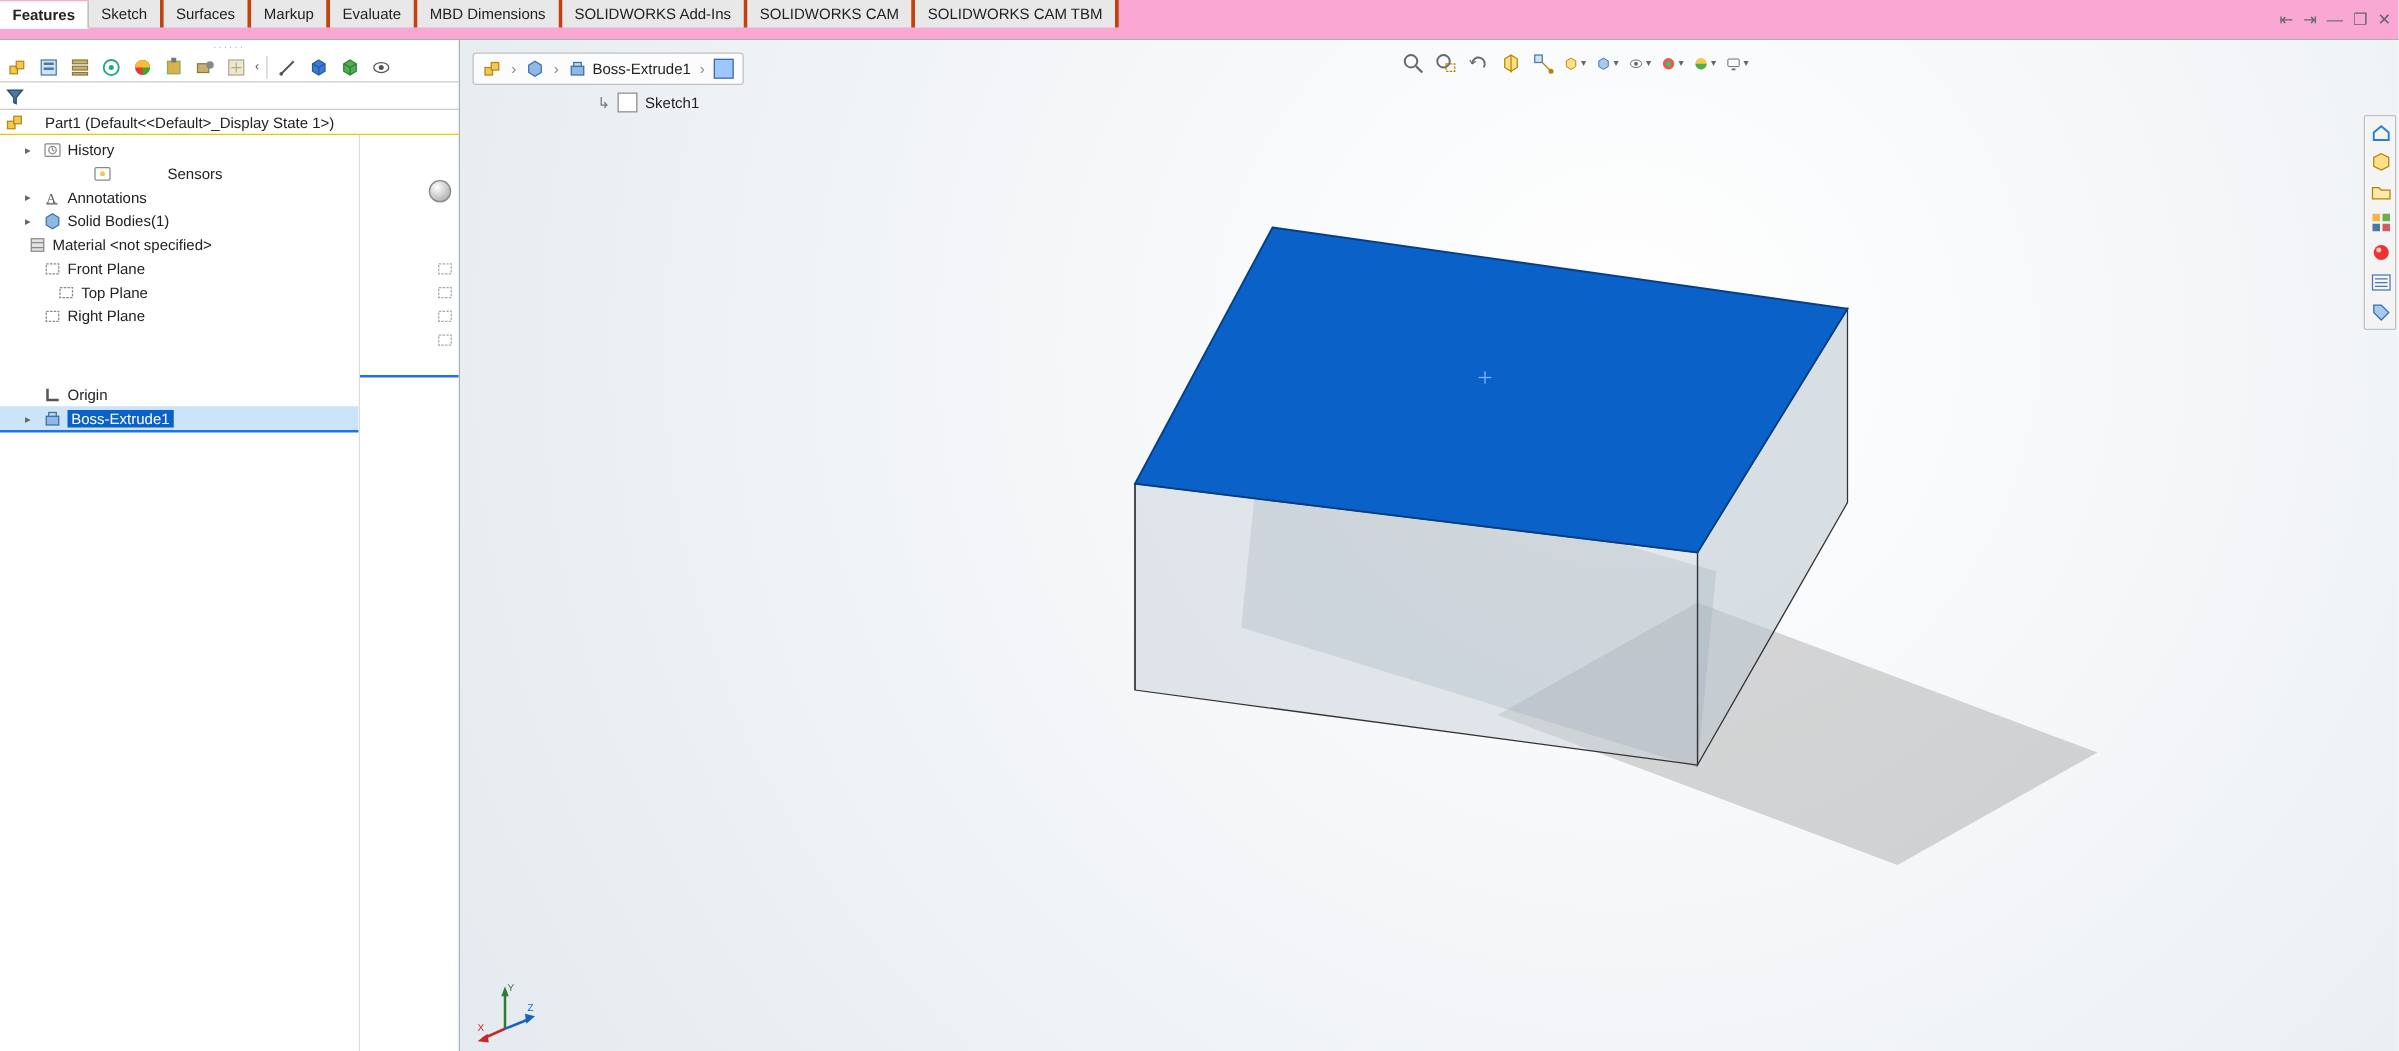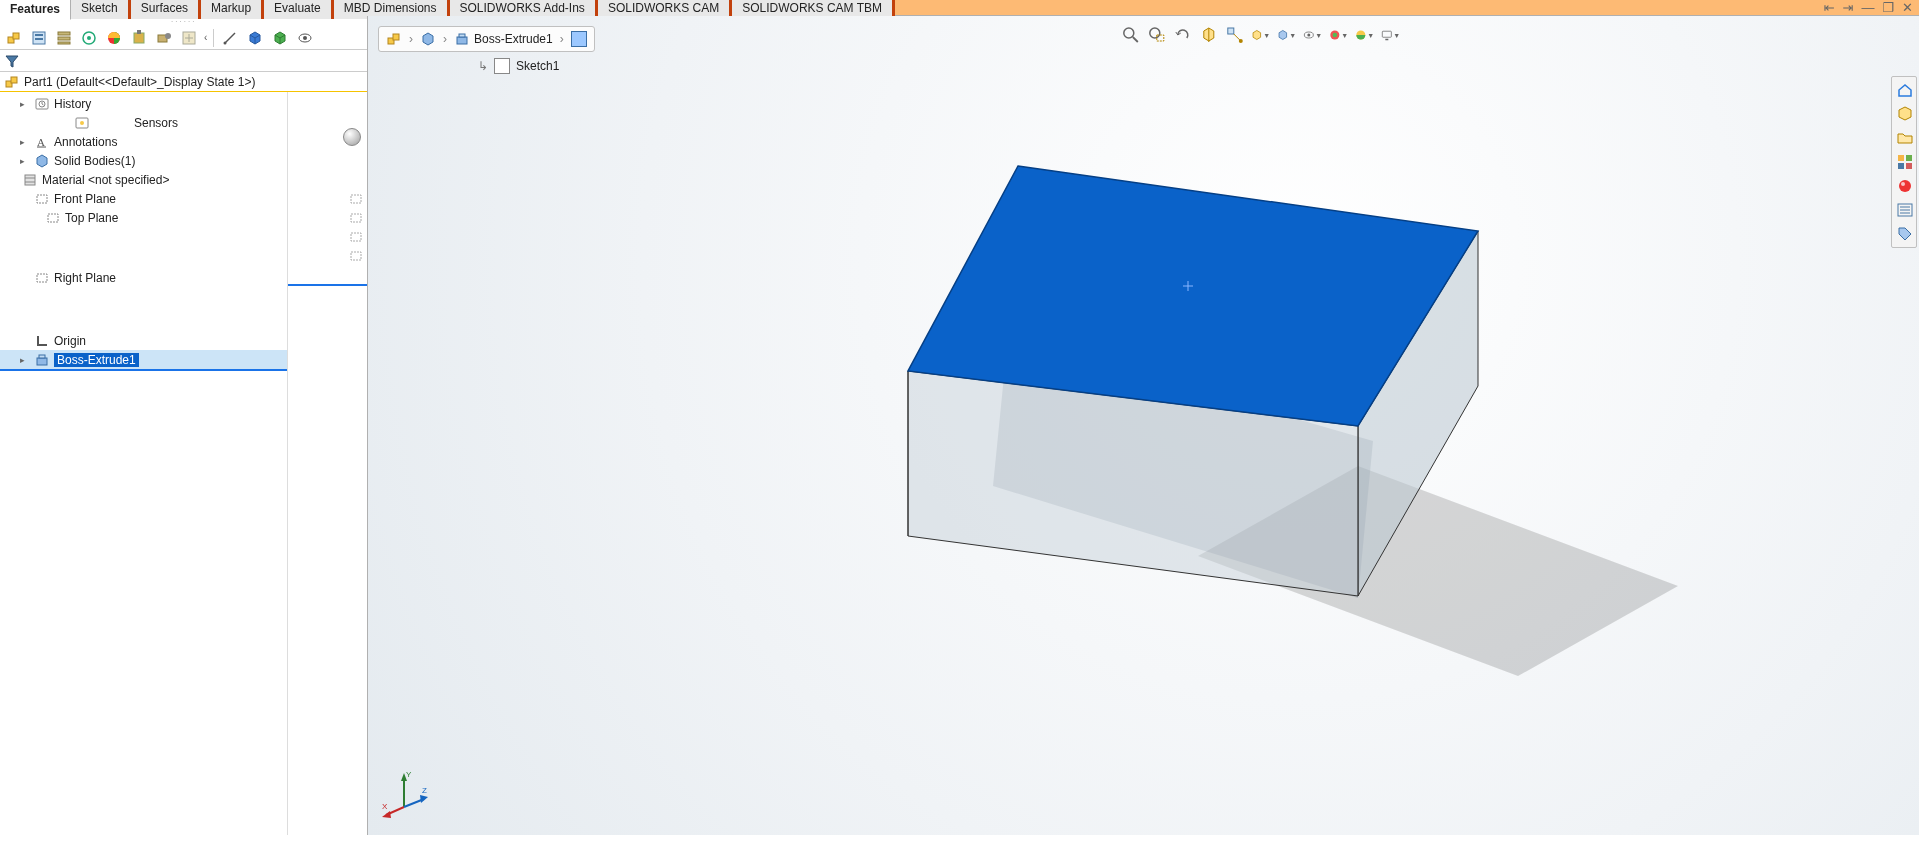--- a/index.html
+++ b/index.html
@@ -1,30 +1,30 @@
 <!DOCTYPE html>
 <html><head>
 <meta charset="utf-8">
 <style>
 html,body{margin:0;padding:0;width:1919px;height:841px;font-family:"Segoe UI",Arial,sans-serif;font-size:12px;color:#222;background:#fff;overflow:hidden}
 *{box-sizing:border-box}
-.tab-bar{display:flex;align-items:center;height:16px;background:#fdba74;border-bottom:1px solid #b0b0b0;user-select:none}
+.tab-bar{display:flex;height:32px;background:#f9a8d4;border-bottom:1px solid #b0b0b0;user-select:none}
 .tab{padding:3px 10px;height:22px;line-height:16px;border-right:3px solid #c2410c;background:#e8e8e8;cursor:pointer}
 .tab.active{background:#fff;font-weight:bold;border-right:1px solid #b0b0b0;border-bottom:1px solid #fff;position:relative;top:1px}
 .tab-right{margin-left:auto;display:flex;align-items:center;padding-right:6px;gap:8px;color:#666}
 .tab-right span{cursor:pointer;font-size:13px}
 .workspace{display:flex;height:calc(100% - 22px)}
 .left-col{width:368px;display:flex;flex-direction:column;border-right:1px solid #b0b0b0}
 .drag-handle{height:10px;display:flex;align-items:center;justify-content:center;color:#999;font-size:8px;letter-spacing:2px}
 .fm-toolbar{display:flex;align-items:center;height:24px;border-bottom:1px solid #ccc;padding:0 2px;gap:2px}
 .fm-btn{width:23px;height:22px;display:flex;align-items:center;justify-content:center;border:1px solid transparent;cursor:pointer}
 .fm-sep{width:1px;height:18px;background:#ccc;margin:0 2px}
 .fm-toolbar .chev{font-size:10px;color:#555;padding:0 2px;cursor:pointer}
 .filter-row{height:22px;border-bottom:1px solid #ccc;display:flex;align-items:center;padding-left:4px}
-.tree-row{height:20px;display:flex;align-items:center;border-bottom:1px solid #f6c300;padding:0 4px;gap:4px}
+.tree-row{height:20px;display:flex;align-items:center;border-bottom:1px solid #f6c300;padding:0 4px;gap:16px}
 .part-name{white-space:nowrap}
 .tree{flex:1;display:flex;overflow:hidden}
 .tree-left{flex:1;overflow:auto;padding-top:2px}
 .tree-right{width:80px;border-left:1px solid #ddd;position:relative}
 .tree-item{display:flex;align-items:center;height:19px;padding-left:8px;gap:4px;cursor:pointer;white-space:nowrap}
 .tree-item .expander{width:10px;color:#666;font-size:9px}
 .tree-item.sel{background:#cce4f7}
 .tree-item.sel .label-box{background:#0a62c9;color:#fff;padding:0 3px}
 .plane-badge{position:absolute;right:4px;height:19px;display:flex;align-items:center;font-size:12px;color:#888}
 .viewport{flex:1;position:relative;background:radial-gradient(circle at 60% 30%,#ffffff 0%,#f0f3f6 60%,#e4eaef 100%);overflow:hidden}
@@ -218,21 +218,21 @@
             </svg>
             <span>Front Plane</span>
           </div>
           <div class="tree-item" style="padding-left: 31px;">
             <span class="expander"></span>
             <svg class="ico" viewBox="0 0 16 16">
               <rect x="3" y="4" width="10" height="8" fill="none" stroke="#888" stroke-dasharray="2 1"></rect>
             </svg>
             <span>Top Plane</span>
           </div>
-          <div class="tree-item" style="padding-left: 20px; margin-top: 41px;">
+          <div class="tree-item" style="padding-left: 20px;">
             <span class="expander"></span>
             <svg class="ico" viewBox="0 0 16 16">
               <rect x="3" y="4" width="10" height="8" fill="none" stroke="#888" stroke-dasharray="2 1"></rect>
             </svg>
             <span>Right Plane</span>
           </div>
           <div class="tree-item" style="padding-left: 20px; margin-top: 44px;">
             <span class="expander"></span>
             <svg class="ico" viewBox="0 0 16 16">
               <path d="M3 13V3h2v8h8v2z" fill="#555"></path>

